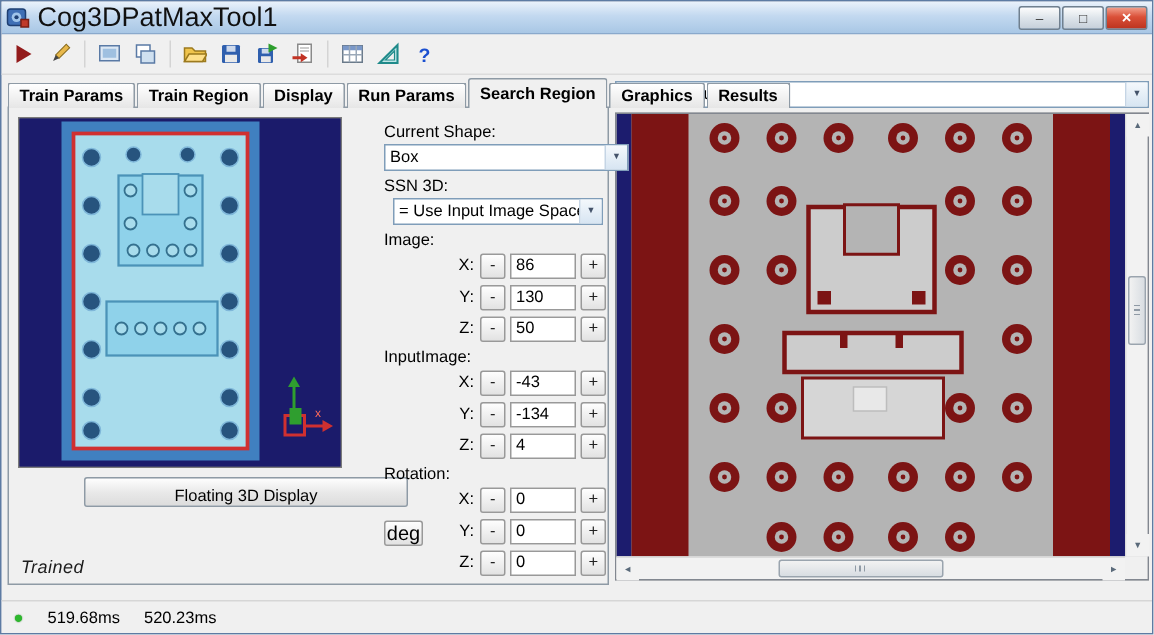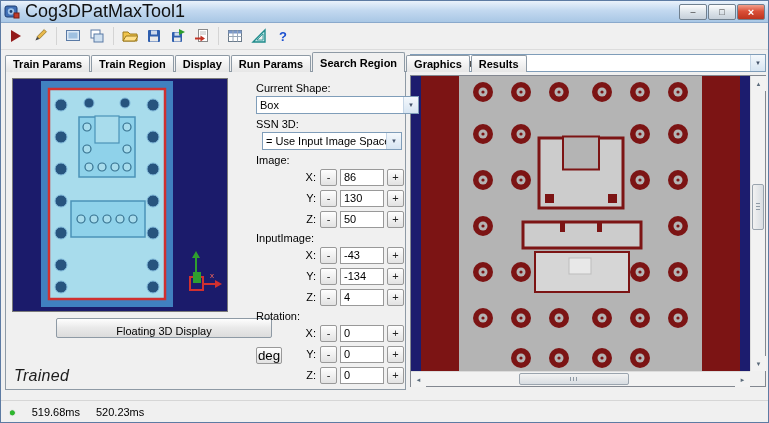--- a/index.html
+++ b/index.html
@@ -29,21 +29,21 @@
   .tabstrip{position:absolute;left:4px;top:51px;height:20px;display:flex;align-items:flex-end;z-index:3;}
   .tab{height:17px;padding:2px 7px 0;border:1px solid #8e9aa5;border-bottom:none;border-radius:2px 2px 0 0;
     background:linear-gradient(#ffffff,#e6e6e6);margin-right:1px;white-space:nowrap;font-weight:bold;}
   .tab.active{height:20px;background:#f0f0f0;position:relative;z-index:4;padding-top:4px;text-align:center;}
   .tabpage{position:absolute;left:4px;top:70px;width:401px;height:319px;border:1px solid #8e9aa5;background:#f0f0f0;z-index:2;}
 
   
   .viewport3d{position:absolute;left:6px;top:6px;width:216px;height:234px;border:1px solid #7a7a7a;background:#1b1b6b;}
   .floating-btn{position:absolute;left:6px;top:246px;width:216px;height:20px;border:1px solid #8e9aa5;border-radius:2px;
     background:linear-gradient(#fefefe,#e9e9e9 50%,#dcdcdc);display:flex;align-items:flex-end;justify-content:center;margin-left:44px;}
-  .trained{position:absolute;left:8px;bottom:4px;font-style:italic;font-size:16px;color:#1c1c1c;letter-spacing:.3px;}
+  .trained{position:absolute;left:8px;bottom:4px;font-style:italic;font-size:12px;color:#1c1c1c;letter-spacing:.3px;}
 
   
   .controls{position:absolute;left:250px;top:6px;width:148px;}
   .sec-label{margin:4px 0 2px;}
   .combo{display:flex;align-items:center;height:18px;background:#fff;border:1px solid #7f9db9;width:163px;}
   .combo.indent{width:140px;margin-left:6px;}
   .combo .val{flex:1;padding:0 3px;white-space:nowrap;overflow:hidden;}
   .combo .drop{width:15px;align-self:stretch;border-left:1px solid #c5d5e5;
     background:linear-gradient(#f4f8fc,#d7e5f2);display:flex;align-items:center;justify-content:center;font-size:6px;color:#44536a;}
   .spinrow{display:flex;align-items:center;justify-content:flex-end;gap:3px;margin:2px 0 3px;position:relative;height:18px;}

